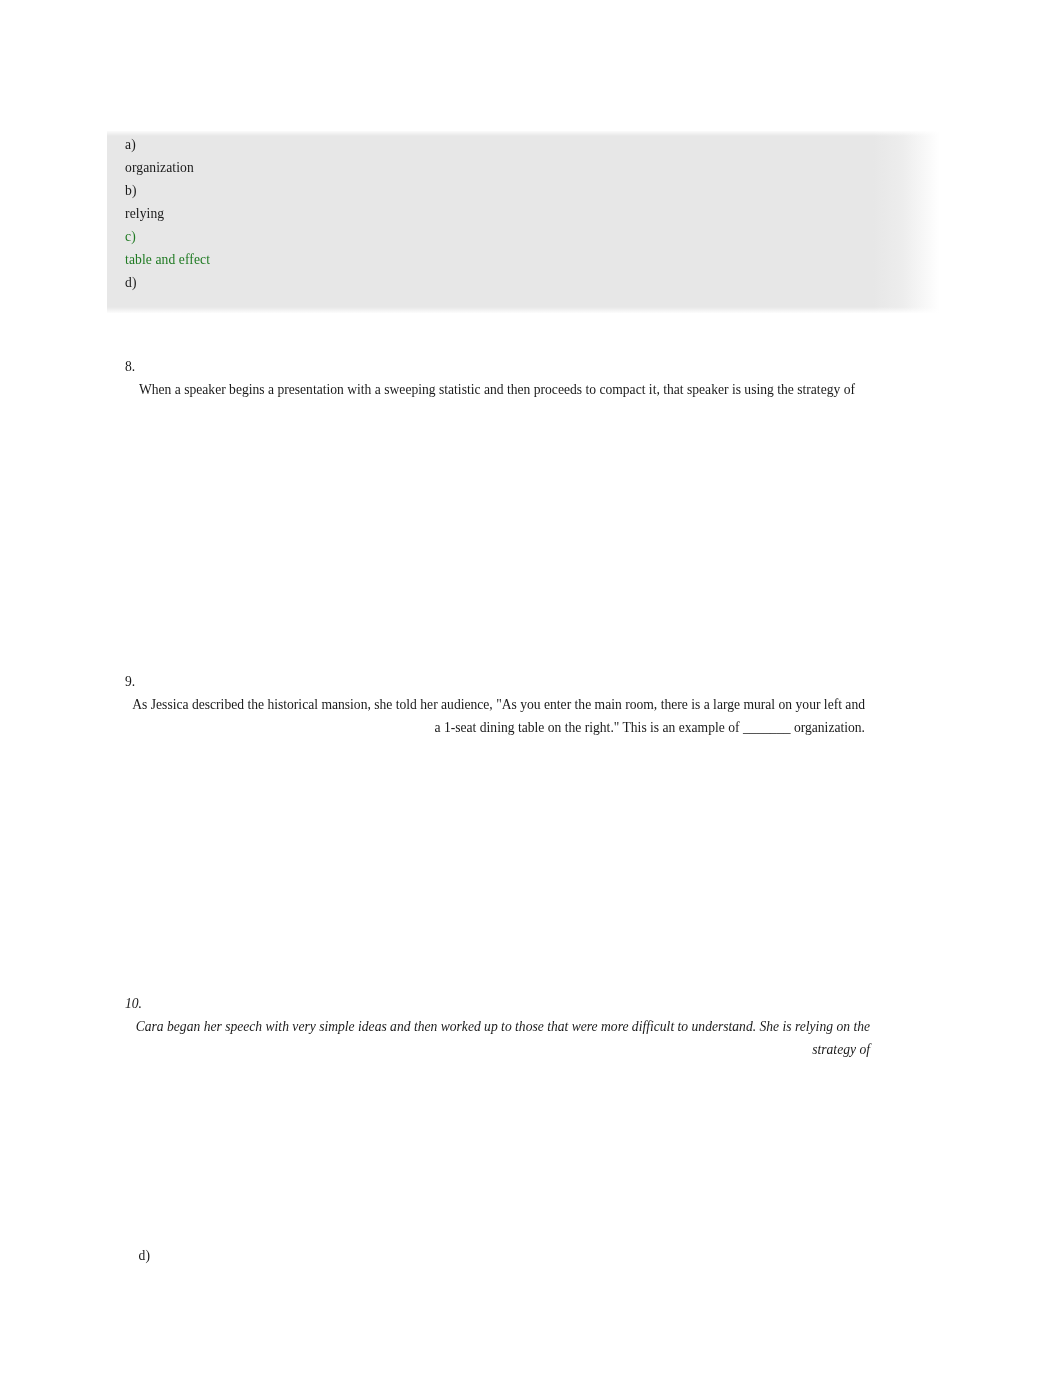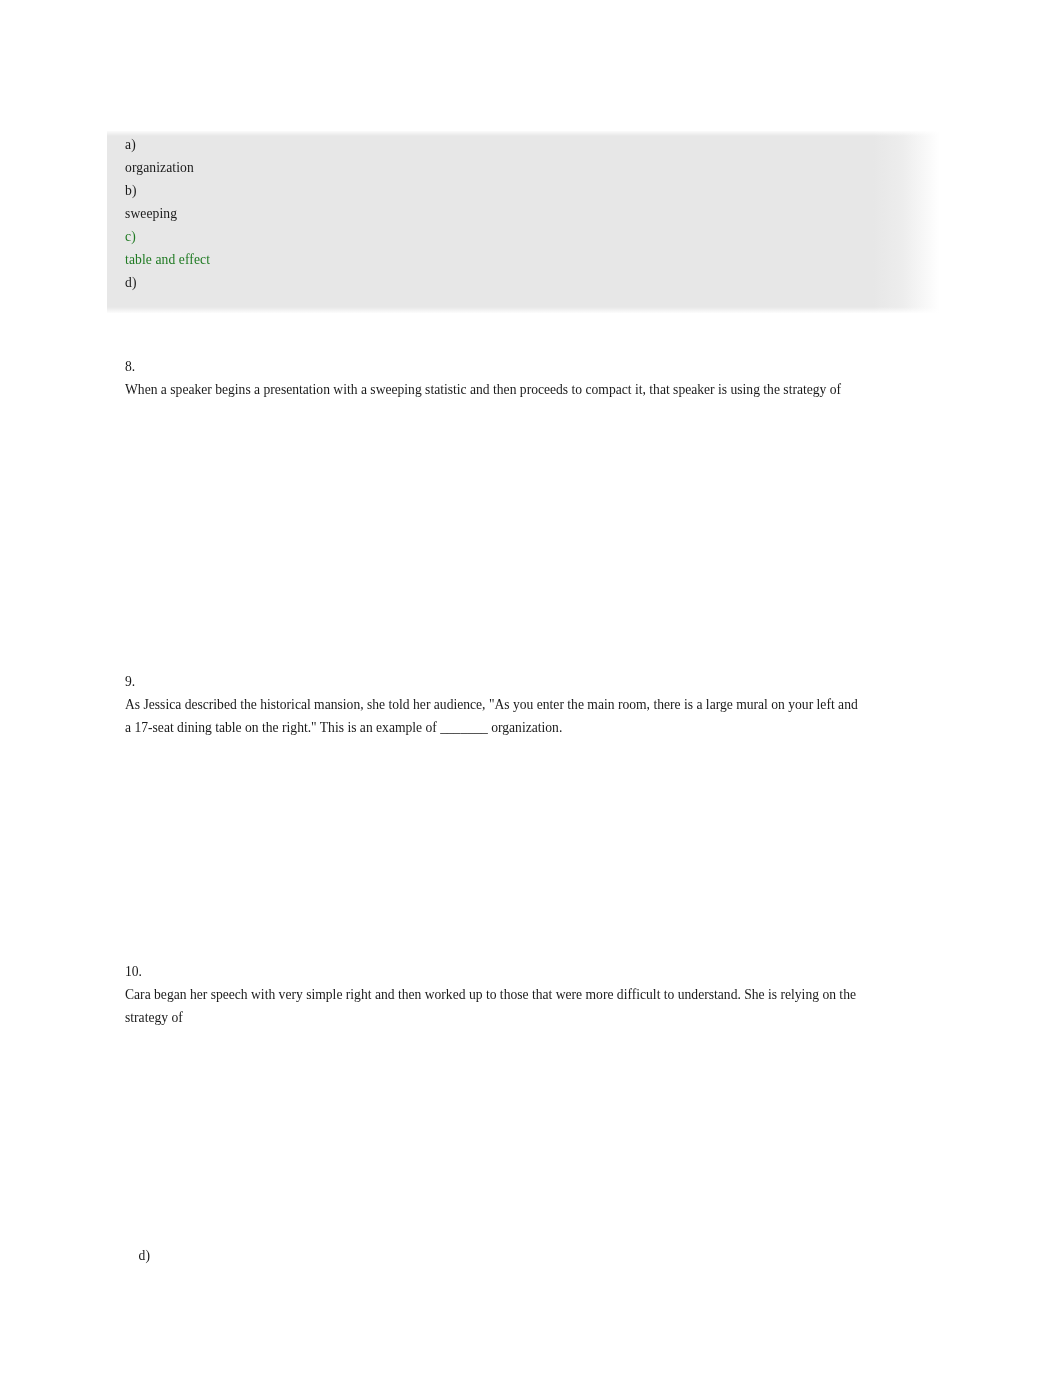--- a/index.html
+++ b/index.html
@@ -83,26 +83,26 @@
     left: 125px;
     width: 730px;
   }
   .q-number {
     font-size: 13.6px;
     line-height: 23px;
   }
   .q-text {
     font-size: 13.6px;
     line-height: 23.2px;
-    text-align: left;
+    text-align: right;
   }
 
   .q8 { top: 355px; }
   .q9 { top: 670px; width: 740px; }
-  .q10 { top: 960px; width: 745px; }
+  .q10 { top: 992px; width: 745px; font-style: italic; }
 
   
   .blank-answers {
     position: absolute;
     left: 125px;
     font-size: 13.6px;
     line-height: 23px;
     color: #ffffff;
   }
   .blank-answers.a8  { top: 432px; }
@@ -127,21 +127,21 @@
 <div class="page">
 
   <div class="answer-block">
     <div class="shade"></div>
     <div class="options">
 
       <div class="opt-line">a)</div>
       <div class="opt-line">organization</div>
 
       <div class="opt-line">b)</div>
-      <div class="opt-line">sweeping</div>
+      <div class="opt-line">relying</div>
 
       <div class="opt-line correct">c)</div>
       <div class="opt-line correct">table and effect</div>
 
       <div class="opt-line">d)</div>
 
     </div>
   </div>
 
   <div class="question q8">
@@ -150,32 +150,32 @@
   </div>
   <div class="blank-answers a8">
     <div>a)</div>
     <div>b)</div>
     <div>c)</div>
     <div>d)</div>
   </div>
 
   <div class="question q9">
     <div class="q-number">9.</div>
-    <div class="q-text">As Jessica described the historical mansion, she told her audience, "As you enter the main room, there is a large mural on your left and a 17-seat dining table on the right." This is an example of _______ organization.</div>
+    <div class="q-text">As Jessica described the historical mansion, she told her audience, "As you enter the main room, there is a large mural on your left and a 1-seat dining table on the right." This is an example of _______ organization.</div>
   </div>
   <div class="blank-answers a9">
     <div>a)</div>
     <div>b)</div>
     <div>c)</div>
     <div>d)</div>
   </div>
 
   <div class="question q10">
     <div class="q-number">10.</div>
-    <div class="q-text">Cara began her speech with very simple right and then worked up to those that were more difficult to understand. She is relying on the strategy of</div>
+    <div class="q-text">Cara began her speech with very simple ideas and then worked up to those that were more difficult to understand. She is relying on the strategy of</div>
   </div>
   <div class="blank-answers a10">
     <div>a)</div>
     <div>b)</div>
     <div>c)</div>
   </div>
 
   <div class="trailing-option">
     <span>d)</span><span class="ghost"></span>
   </div>

